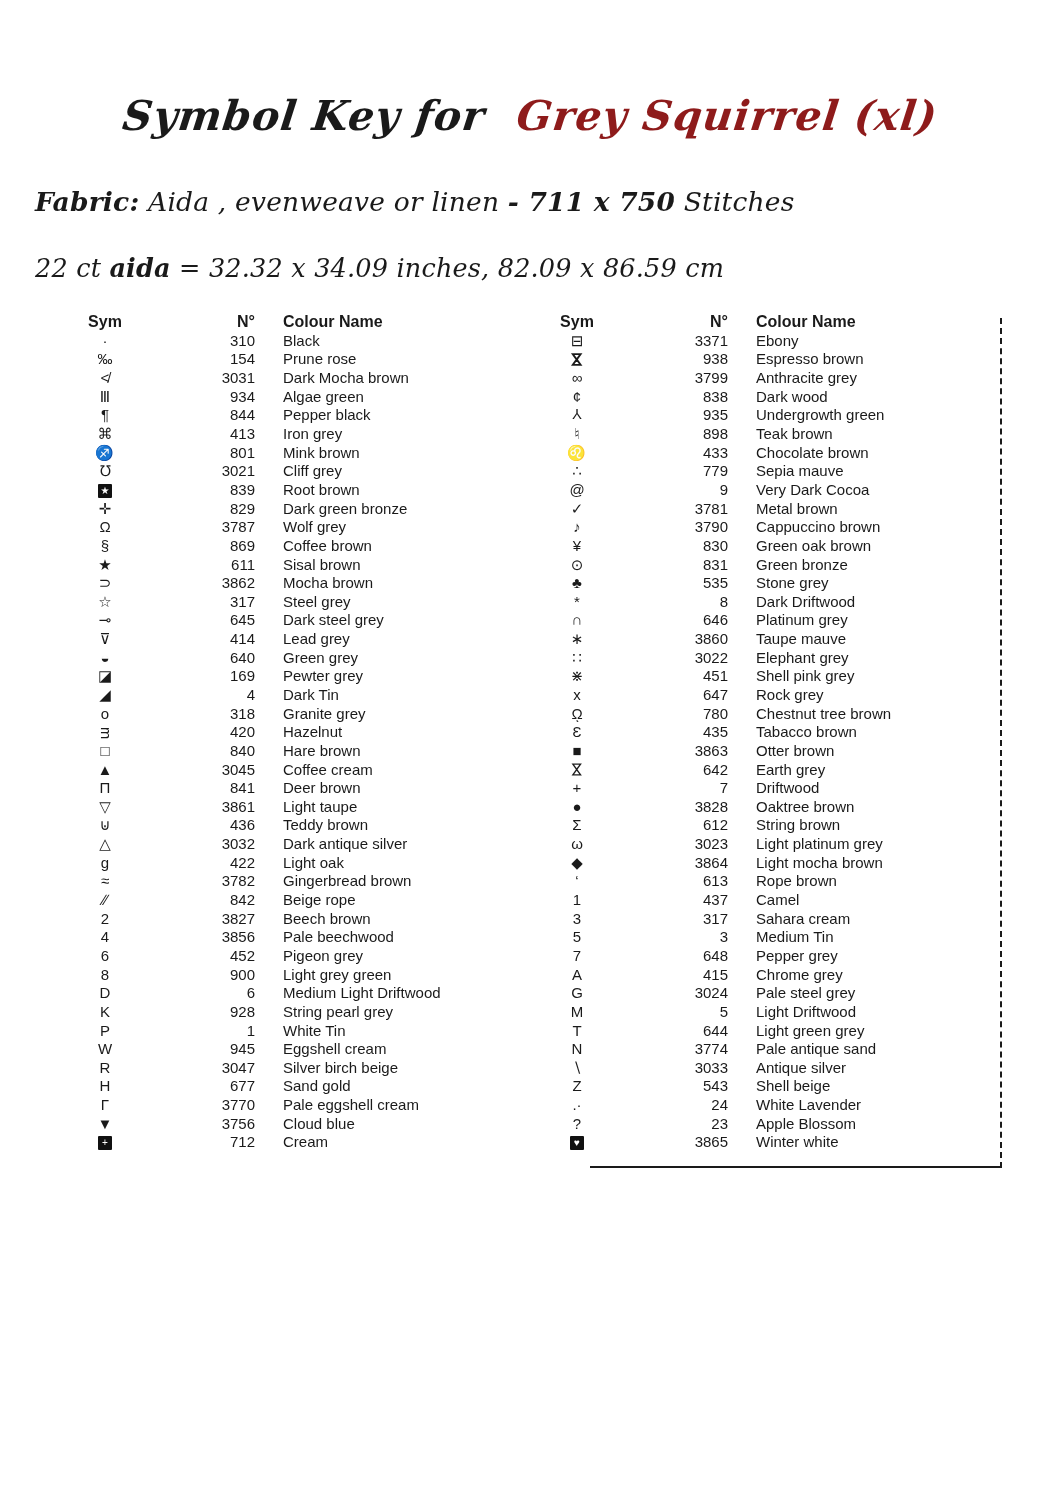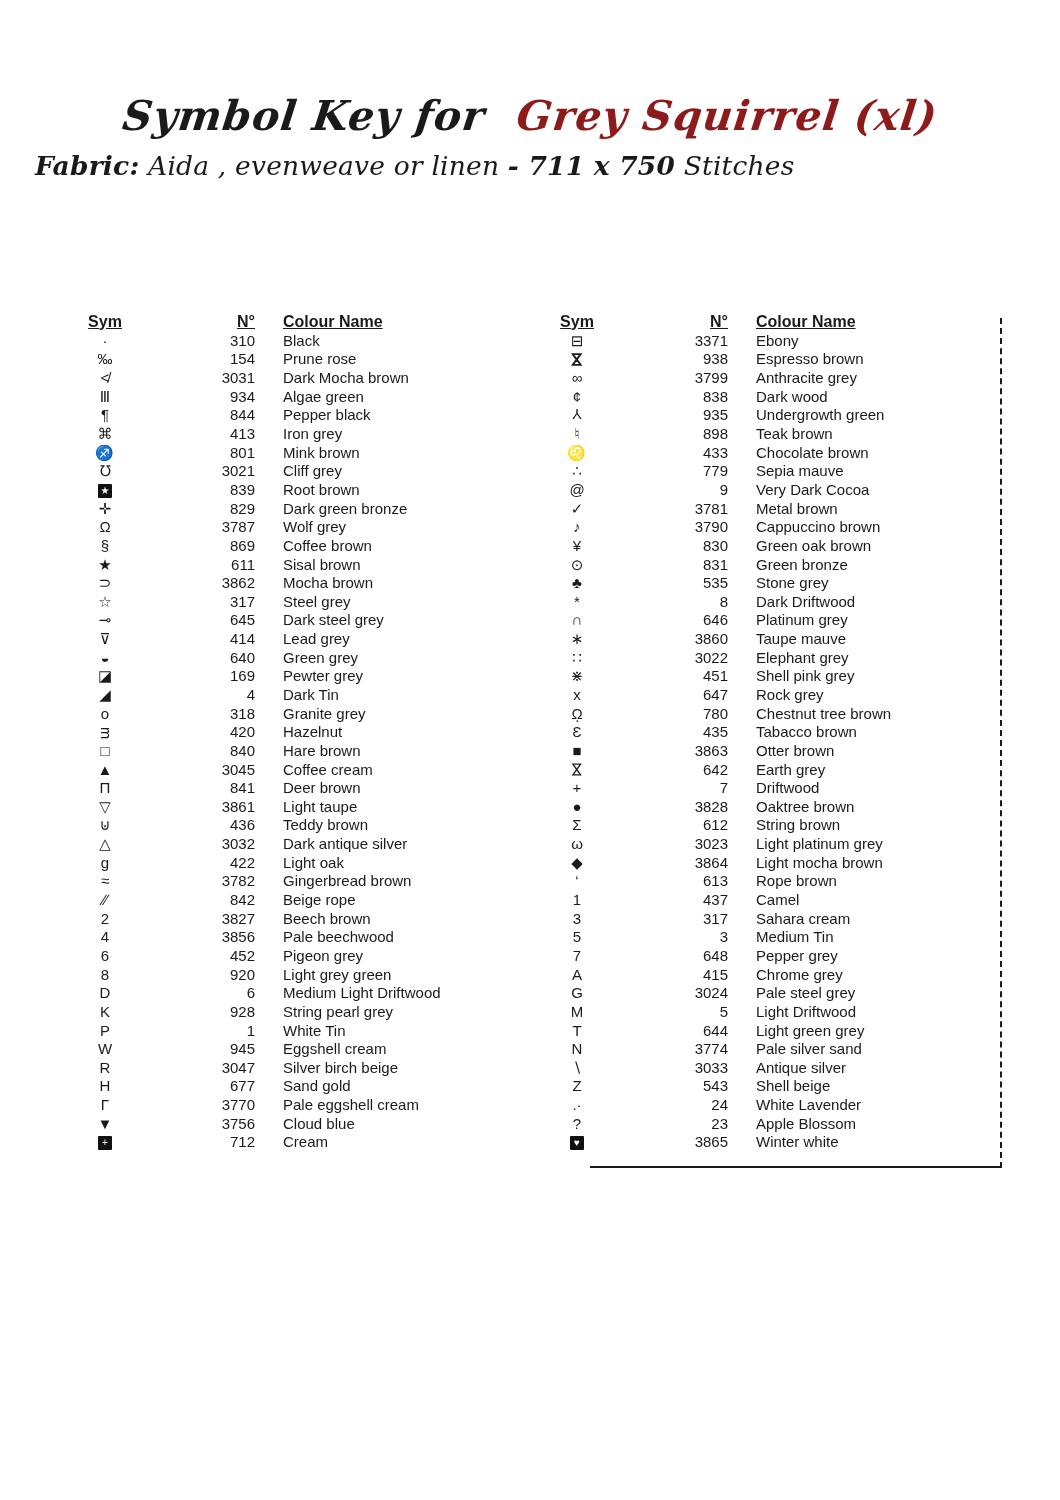--- a/index.html
+++ b/index.html
@@ -6,32 +6,32 @@
   body{width:1060px;height:1500px;position:relative;background:#ffffff;overflow:hidden;
        font-family:"Liberation Sans", sans-serif;color:#1a1a1a;}
   
   .title{position:absolute;top:92px;left:0;width:1060px;text-align:center;white-space:nowrap;
          font-family:"DejaVu Serif", serif;font-style:italic;font-weight:700;font-size:41px;}
   .title .seg{display:inline-block;transform:skewX(-7deg);letter-spacing:1px;}
   .title .pat{margin-left:18px;}
   
   .fabric{position:absolute;top:150px;left:35px;width:1000px;
           font-family:"DejaVu Serif", serif;font-style:italic;font-size:25.5px;}
-  .fline{height:31px;line-height:31px;white-space:nowrap;letter-spacing:0.2px;}
+  .fline{height:31px;line-height:31px;white-space:nowrap;letter-spacing:0.2px;margin-top:36px;}
   .fline:first-child{font-size:26.5px;}
   .fb{font-weight:700;}
   
   .stable{position:absolute;top:312px;}
   .stable.left{left:60px;width:462px;}
   .stable.right{left:548px;width:455px;}
   .thead,.trow{display:grid;align-items:center;}
   .stable.left .thead,.stable.left .trow{grid-template-columns:90px 105px 1fr;}
   .stable.right .thead,.stable.right .trow{grid-template-columns:58px 122px 1fr;}
   .thead{height:19px;font-weight:700;}
-  .thead span{text-decoration:underline;}
+  .thead span{}
   .th-sym{text-align:center;}
   .th-num{text-align:right;}
   .th-name{padding-left:28px;}
   .trow{height:18.65px;font-size:15px;}
   .sym-c{text-align:center;line-height:1;}
   .sym{display:inline-block;}
   .num{text-align:right;}
   .cname{padding-left:28px;white-space:nowrap;}
   .sym.inv{background:#111;color:#fff;width:14px;height:14px;line-height:14px;
            font-size:10px;text-align:center;border-radius:1px;}
@@ -47,20 +47,21 @@
 </head>
 <body>
 
 <div class="title">
   <span class="seg">Symbol Key for</span>
   <span class="seg pat" style="color: rgb(142, 27, 27);">Grey Squirrel (xl)</span>
 </div>
 
 <div class="fabric">
     <div class="fline"><span class="fb">Fabric:</span><span>  Aida , evenweave or  linen </span><span class="fb">- 711 x 750</span><span> Stitches</span></div>
+    <div class="fline"><span>22 ct </span><span class="fb">aida</span><span> = 32.32 x 34.09 inches, 82.09 x 86.59 cm</span></div>
   </div>
 
 <div class="stable left">
   <div class="thead">
     <span class="th-sym">Sym</span>
     <span class="th-num">N°</span>
     <span class="th-name">Colour Name</span>
   </div>
   <div class="rows">
       <div class="trow">
@@ -228,21 +229,21 @@
         <span class="num">3856</span>
         <span class="cname">Pale beechwood</span>
       </div>
       <div class="trow">
         <span class="sym-c"><span class="sym">6</span></span>
         <span class="num">452</span>
         <span class="cname">Pigeon grey</span>
       </div>
       <div class="trow">
         <span class="sym-c"><span class="sym">8</span></span>
-        <span class="num">920</span>
+        <span class="num">900</span>
         <span class="cname">Light grey green</span>
       </div>
       <div class="trow">
         <span class="sym-c"><span class="sym">D</span></span>
         <span class="num">6</span>
         <span class="cname">Medium Light Driftwood</span>
       </div>
       <div class="trow">
         <span class="sym-c"><span class="sym">K</span></span>
         <span class="num">928</span>
@@ -479,21 +480,21 @@
         <span class="cname">Light Driftwood</span>
       </div>
       <div class="trow">
         <span class="sym-c"><span class="sym">T</span></span>
         <span class="num">644</span>
         <span class="cname">Light green grey</span>
       </div>
       <div class="trow">
         <span class="sym-c"><span class="sym">N</span></span>
         <span class="num">3774</span>
-        <span class="cname">Pale silver sand</span>
+        <span class="cname">Pale antique sand</span>
       </div>
       <div class="trow">
         <span class="sym-c"><span class="sym">∖</span></span>
         <span class="num">3033</span>
         <span class="cname">Antique silver</span>
       </div>
       <div class="trow">
         <span class="sym-c"><span class="sym">Z</span></span>
         <span class="num">543</span>
         <span class="cname">Shell beige</span>

